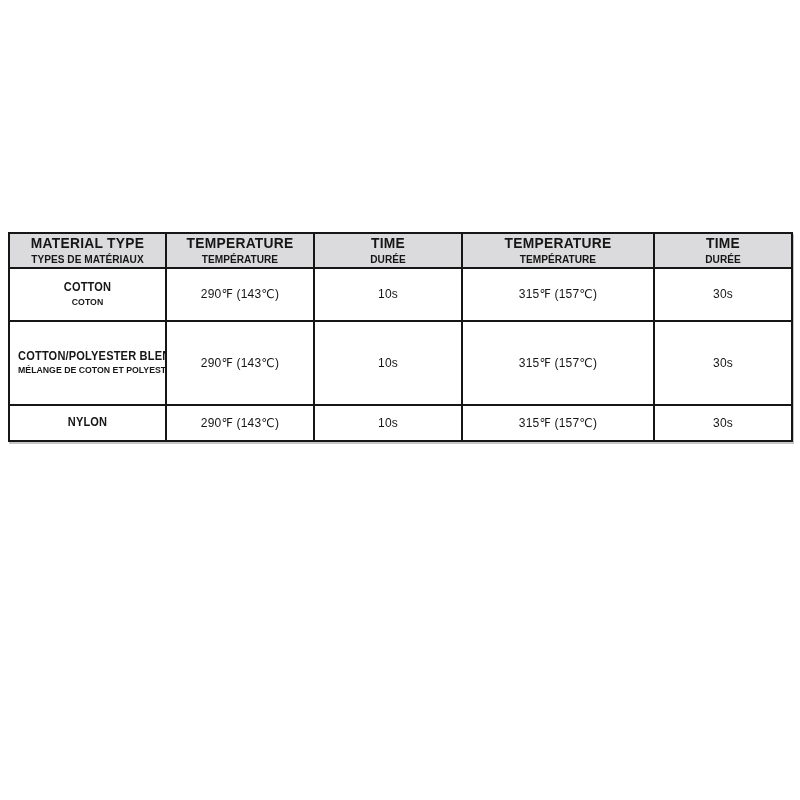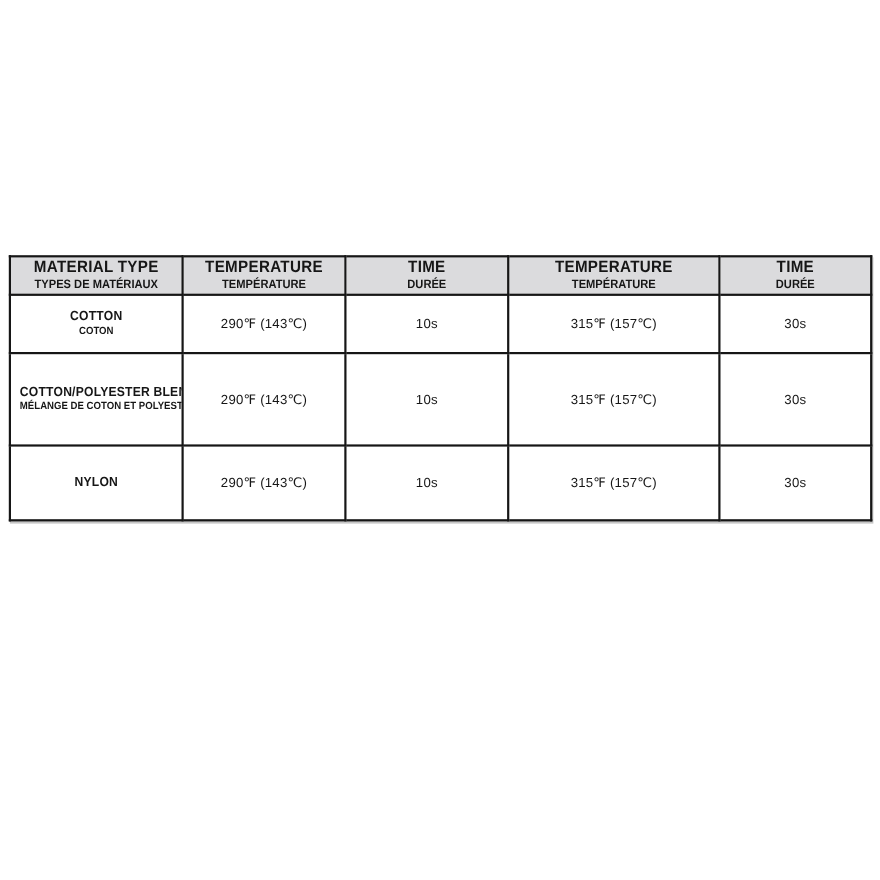--- a/index.html
+++ b/index.html
@@ -32,21 +32,21 @@
     text-align:center;
     vertical-align:middle;
     padding:0 2px;
     overflow:hidden;
   }
   .r1{height:64px}
   .r2{height:27px}
   .r3{height:53px}
   .r4{height:84px}
   .r5{height:46px}
-  .r6{height:68px}
+  .r6{height:36px}
   .hd1{background:#c0c0c2}
   .hd2{background:#dbdbdd}
   .data{background:#ffffff}
   
   .cx{transform:scaleX(0.92);transform-origin:50% 50%;white-space:nowrap}
   .cx85{transform:scaleX(0.86);transform-origin:50% 50%;white-space:nowrap}
   .puff-title{font-size:20px;font-weight:bold;letter-spacing:.3px;line-height:1.2}
   .foil-title{font-size:17px;font-weight:bold;line-height:1.25}
   .hdr-sub{font-size:12px;font-weight:bold;letter-spacing:.1px;line-height:1.3}
   .h2en{font-size:15px;font-weight:bold;letter-spacing:.3px;line-height:1.25}

